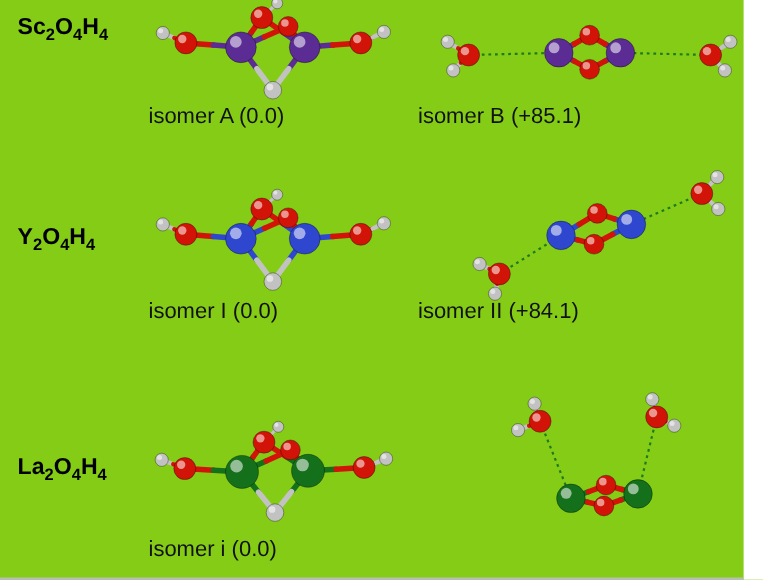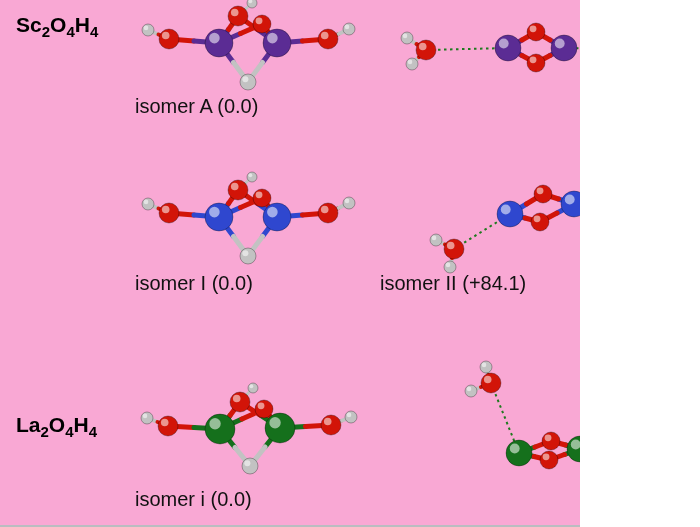--- a/index.html
+++ b/index.html
@@ -3,22 +3,22 @@
 <meta charset="utf-8">
 <style>
   html, body { margin: 0; padding: 0; }
   body {
     width: 700px; height: 527px;
     background: #ffffff;
     font-family: "Liberation Sans", sans-serif;
   }
   #canvas {
     position: relative;
-    width: 580px; height: 527px;
-    background: #f9a8d4;
+    width: 676px; height: 527px;
+    background: #84cc16;
     overflow: hidden;
     border-bottom: 2px solid #b9bdc0;
     box-sizing: border-box;
   }
   .formula {
     position: absolute;
     font-size: 21px;
     font-weight: bold;
     color: #000000;
     white-space: nowrap;
@@ -117,21 +117,23 @@
       <circle cx="169" cy="46" r="13" fill="#5b2c94" stroke="rgba(0,0,0,0.38)" stroke-width="0.8"></circle>
       <circle cx="164.71" cy="41.45" r="4.94" fill="rgba(255,255,255,0.55)"></circle>
       <circle cx="251" cy="48" r="10" fill="#d21408" stroke="rgba(0,0,0,0.38)" stroke-width="0.8"></circle>
       <circle cx="247.7" cy="44.5" r="3.8" fill="rgba(255,255,255,0.55)"></circle>
       <circle cx="269" cy="36" r="6" fill="#c2c2c2" stroke="rgba(0,0,0,0.38)" stroke-width="0.8"></circle>
       <circle cx="267.02" cy="33.9" r="2.2800000000000002" fill="rgba(255,255,255,0.55)"></circle>
       <circle cx="264" cy="62" r="6" fill="#c2c2c2" stroke="rgba(0,0,0,0.38)" stroke-width="0.8"></circle>
       <circle cx="262.02" cy="59.9" r="2.2800000000000002" fill="rgba(255,255,255,0.55)"></circle>
     </svg>
   <div class="caption" style="left:135px;top:95px;width:230px">isomer A (0.0)</div>
-
+  <div class="caption" style="left:380px;top:95px;width:310px">isomer B (+85.1)</div>
+
+  <div class="formula" style="left:16px;top:204px"><span>Y</span><sub>2</sub><span>O</span><sub>4</sub><span>H</span><sub>4</sub></div>
   <svg class="mol" style="left:135px;top:172px" width="230" height="105" viewBox="0 0 230 105">
       <line x1="13" y1="32" x2="23.5" y2="36.5" stroke="#c2c2c2" stroke-width="4" stroke-linecap="round"></line>
       <line x1="23.5" y1="36.5" x2="34" y2="41" stroke="#d21408" stroke-width="4" stroke-linecap="round"></line>
       <line x1="34" y1="41" x2="59" y2="43" stroke="#d21408" stroke-width="5" stroke-linecap="round"></line>
       <line x1="59" y1="43" x2="84" y2="45" stroke="#2f47cf" stroke-width="5" stroke-linecap="round"></line>
       <line x1="84" y1="45" x2="93.5" y2="31.5" stroke="#2f47cf" stroke-width="5" stroke-linecap="round"></line>
       <line x1="93.5" y1="31.5" x2="103" y2="18" stroke="#d21408" stroke-width="5" stroke-linecap="round"></line>
       <line x1="142" y1="45" x2="122.5" y2="31.5" stroke="#2f47cf" stroke-width="5" stroke-linecap="round"></line>
       <line x1="122.5" y1="31.5" x2="103" y2="18" stroke="#d21408" stroke-width="5" stroke-linecap="round"></line>
       <line x1="84" y1="45" x2="105.5" y2="35.5" stroke="#2f47cf" stroke-width="5" stroke-linecap="round"></line>

